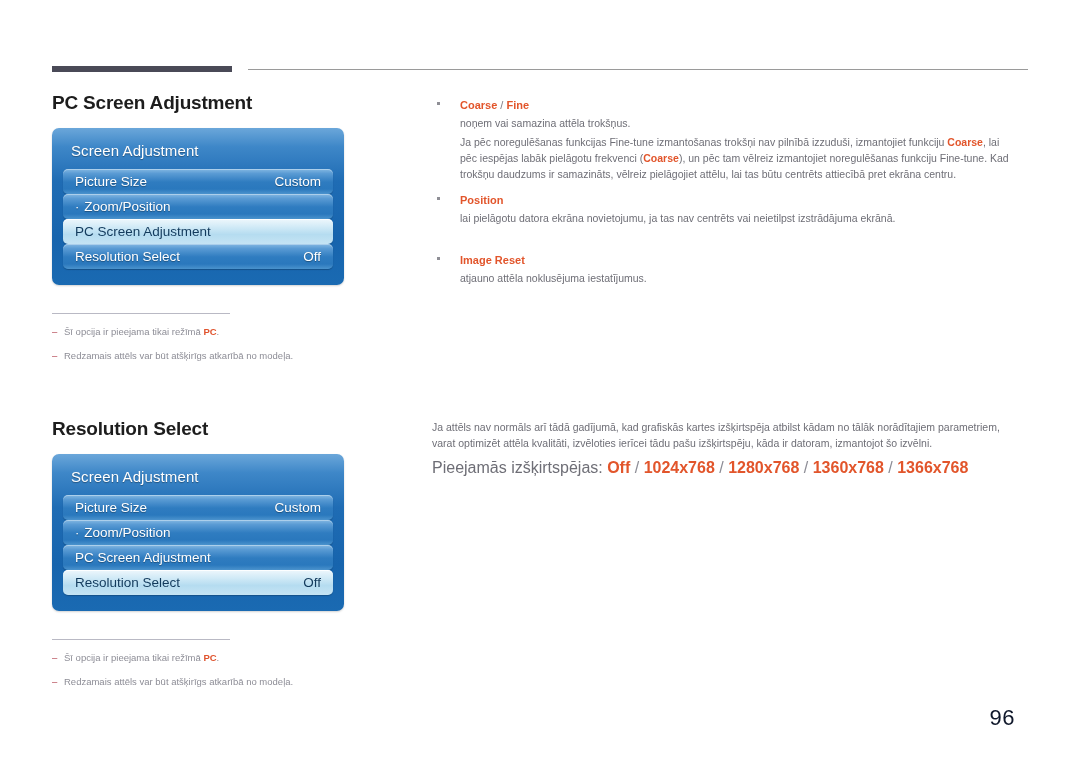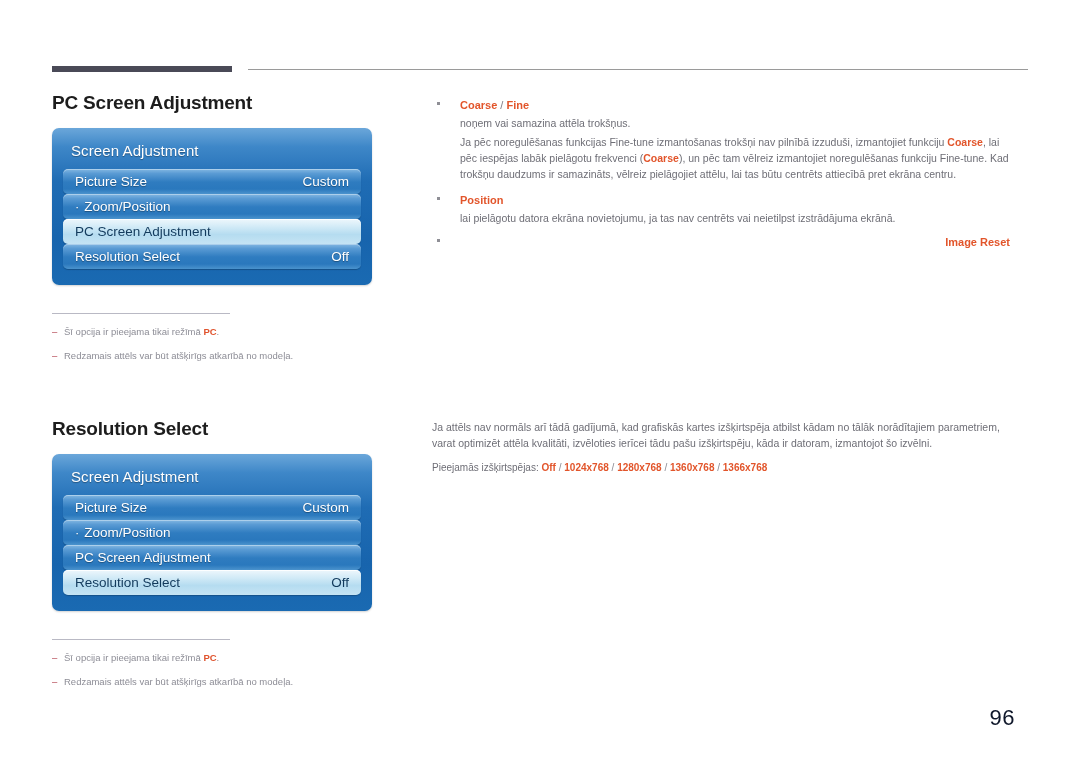--- a/index.html
+++ b/index.html
@@ -58,21 +58,21 @@
     margin: 0;
     font-size: 19px;
     font-weight: bold;
     color: #1d1d1d;
     letter-spacing: -0.2px;
     line-height: 22px;
   }
 
   
   .osd-panel {
-    width: 320px;
+    width: 292px;
     border-radius: 7px;
     padding: 12px 11px 16px 11px;
     box-sizing: border-box;
     background: linear-gradient(to bottom,
         #6ba7da 0%,
         #3e87c8 12%,
         #1f6cb4 34%,
         #1764ad 70%,
         #1a6ab2 100%);
     box-shadow: 0 1px 2px rgba(0,0,0,0.18);
@@ -181,21 +181,21 @@
   .para:last-child { margin-bottom: 0; }
   .para b { color: #e2552b; font-weight: bold; }
   .para .arrow { color: #4a4a50; font-size: 10px; }
 
   .plain-para {
     font-size: 10.5px;
     line-height: 16px;
     color: #6e6e76;
     margin: 0 0 9px 0;
   }
-  .reslist { font-size: 10px; line-height: 16px; color: #6e6e76; }
+  .reslist { font-size: 16px; line-height: 16px; color: #6e6e76; }
   .reslist b { color: #e2552b; font-weight: bold; }
   .reslist .sep { color: #8d8d96; }
 
   
   .page-number {
     position: absolute;
     right: 65px;
     top: 705px;
     font-size: 22px;
     color: #0f172a;
@@ -298,23 +298,24 @@
       <div class="para">noņem vai samazina attēla trokšņus.</div>
       <div class="para"><span>Ja pēc noregulēšanas funkcijas Fine-tune izmantošanas trokšņi nav pilnībā izzuduši, izmantojiet funkciju </span><b>Coarse</b><span>, lai pēc iespējas labāk pielāgotu frekvenci (</span><b>Coarse</b><span>), un pēc tam vēlreiz izmantojiet noregulēšanas funkciju Fine-tune. Kad trokšņu daudzums ir samazināts, vēlreiz pielāgojiet attēlu, lai tas būtu centrēts attiecībā pret ekrāna centru.</span></div>
     </div>
 
     <div class="bullet-block" style="margin-top:10px;">
       <span class="bullet"></span>
       <div class="bullet-head">Position</div>
       <div class="para">lai pielāgotu datora ekrāna novietojumu, ja tas nav centrēts vai neietilpst izstrādājuma ekrānā.</div>
     </div>
 
-    <div class="bullet-block" style="margin-top:8px;text-align:right;">
+    <div class="bullet-block" style="margin-top:26px;">
       <span class="bullet"></span>
       <div class="bullet-head">Image Reset</div>
+      <div class="para">atjauno attēla noklusējuma iestatījumus.</div>
     </div>
 
   </div>
 
   <div class="col-right" style="top:419px;">
     <p class="plain-para">Ja attēls nav normāls arī tādā gadījumā, kad grafiskās kartes izšķirtspēja atbilst kādam no tālāk norādītajiem parametriem, varat optimizēt attēla kvalitāti, izvēloties ierīcei tādu pašu izšķirtspēju, kāda ir datoram, izmantojot šo izvēlni.</p>
     <div class="reslist">
       <span>Pieejamās izšķirtspējas: </span><span id="res-values"><b>Off</b><span class="sep"> / </span><b>1024x768</b><span class="sep"> / </span><b>1280x768</b><span class="sep"> / </span><b>1360x768</b><span class="sep"> / </span><b>1366x768</b></span>
     </div>
   </div>

